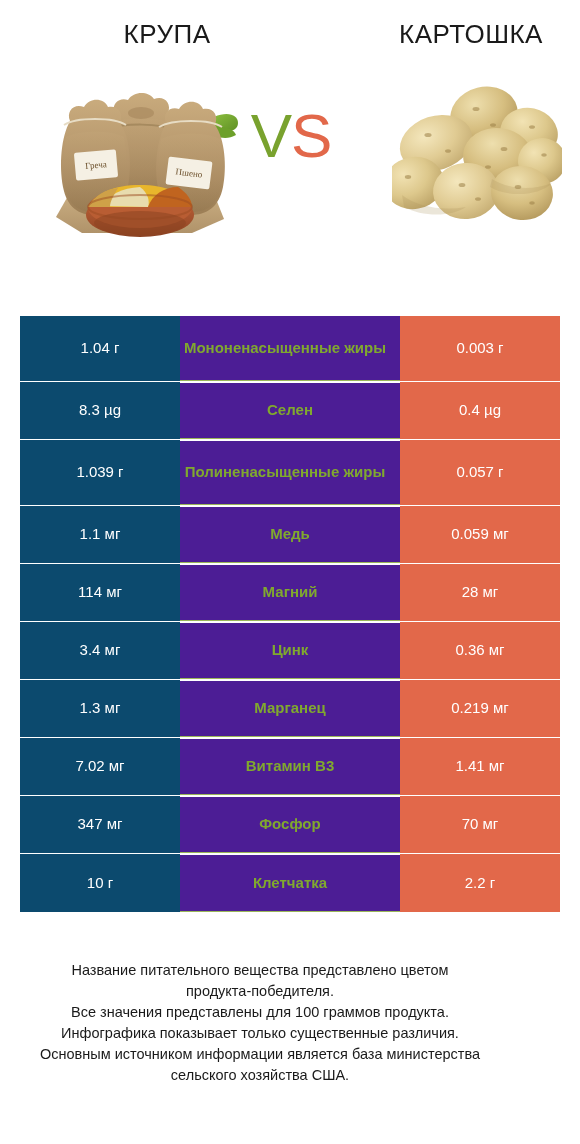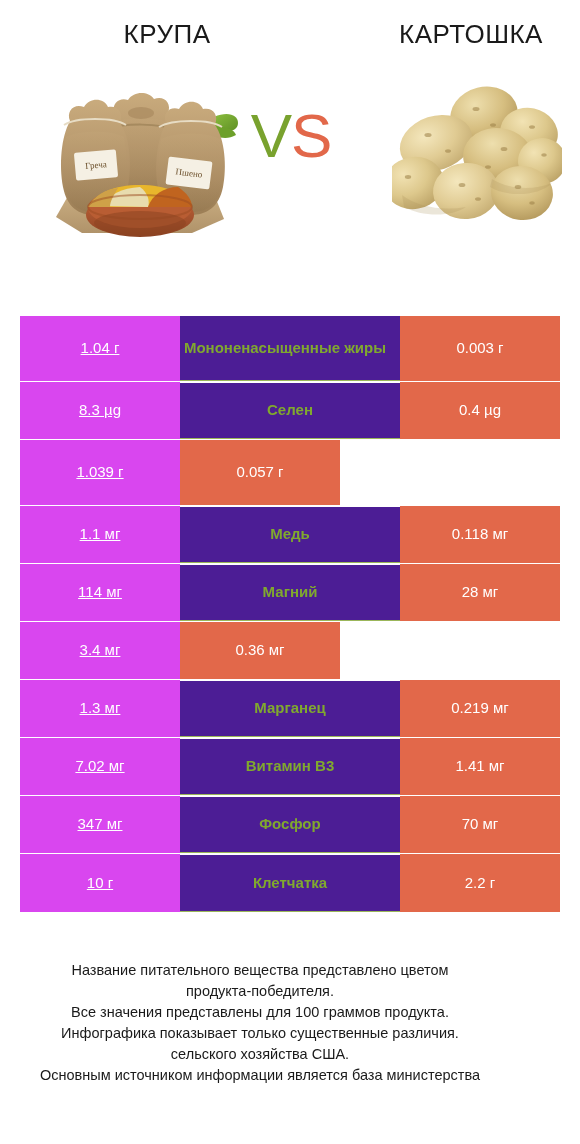--- a/index.html
+++ b/index.html
@@ -102,21 +102,21 @@
     line-height: 1.25;
   }
 
   .cell-val {
     width: 160px;
     flex: 0 0 160px;
     color: #ffffff;
     font-size: 15px;
     font-weight: 400;
   }
-  .cell-val.left  { background: #d946ef; text-decoration: underline; }
+  .cell-val.left  { background: #0c4a6e; }
   .cell-val.right { background: #e2684a; }
 
   .cell-label {
     width: 220px;
     flex: 0 0 220px;
     background: #4c1d95;
     color: #80a92e;
     font-size: 15px;
     font-weight: 700;
     border-top: 1px solid #ffffff;
@@ -323,37 +323,41 @@
     </div>
 
     <div class="row short">
       <div class="cell cell-val left">8.3 µg</div>
       <div class="cell cell-label">Селен</div>
       <div class="cell cell-val right">0.4 µg</div>
     </div>
 
     <div class="row tall">
       <div class="cell cell-val left">1.039 г</div>
+      <div class="cell cell-label two-line">
+          <span class="lbl">Полиненасыщенные жиры</span>
+        </div>
       <div class="cell cell-val right">0.057 г</div>
     </div>
 
     <div class="row short">
       <div class="cell cell-val left">1.1 мг</div>
       <div class="cell cell-label">Медь</div>
-      <div class="cell cell-val right">0.118 мг</div>
+      <div class="cell cell-val right">0.059 мг</div>
     </div>
 
     <div class="row short">
       <div class="cell cell-val left">114 мг</div>
       <div class="cell cell-label">Магний</div>
       <div class="cell cell-val right">28 мг</div>
     </div>
 
     <div class="row short">
       <div class="cell cell-val left">3.4 мг</div>
+      <div class="cell cell-label">Цинк</div>
       <div class="cell cell-val right">0.36 мг</div>
     </div>
 
     <div class="row short">
       <div class="cell cell-val left">1.3 мг</div>
       <div class="cell cell-label">Марганец</div>
       <div class="cell cell-val right">0.219 мг</div>
     </div>
 
     <div class="row short">
@@ -374,17 +378,17 @@
       <div class="cell cell-val right">2.2 г</div>
     </div>
 
   </div>
 
   <div class="footnote">
     <p>Название питательного вещества представлено цветом</p>
     <p>продукта-победителя.</p>
     <p>Все значения представлены для 100 граммов продукта.</p>
     <p>Инфографика показывает только существенные различия.</p>
+    <p>Основным источником информации является база министерства</p>
     <p>сельского хозяйства США.</p>
-    <p>Основным источником информации является база министерства</p>
   </div>
 
 </div>
 
 </body></html>

